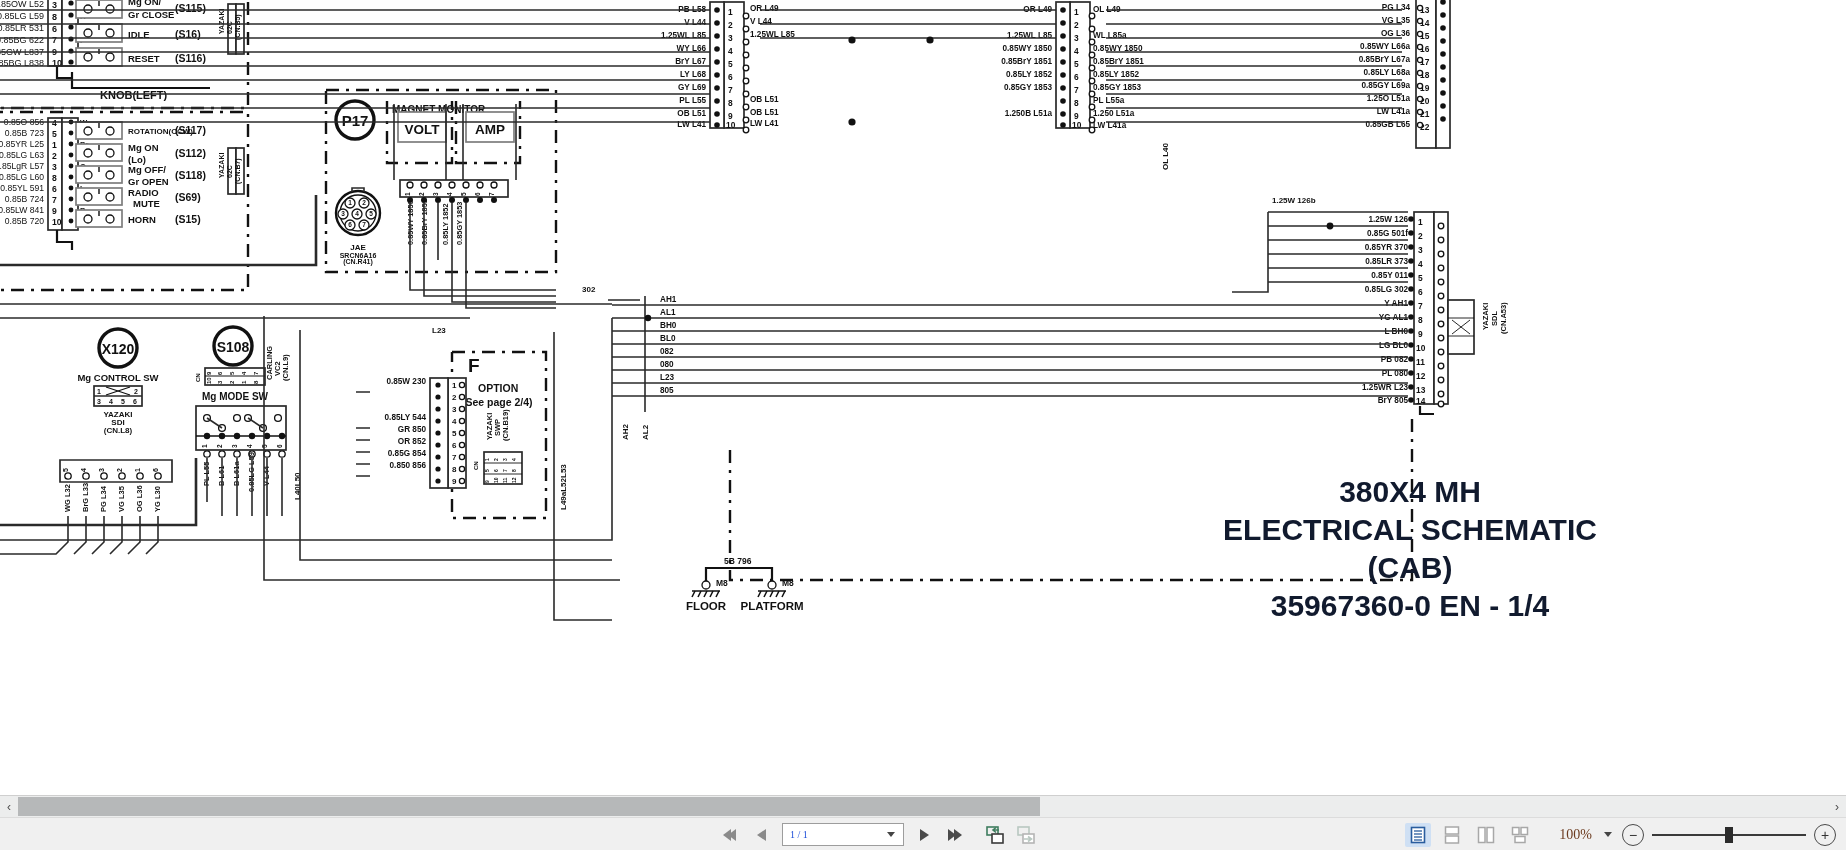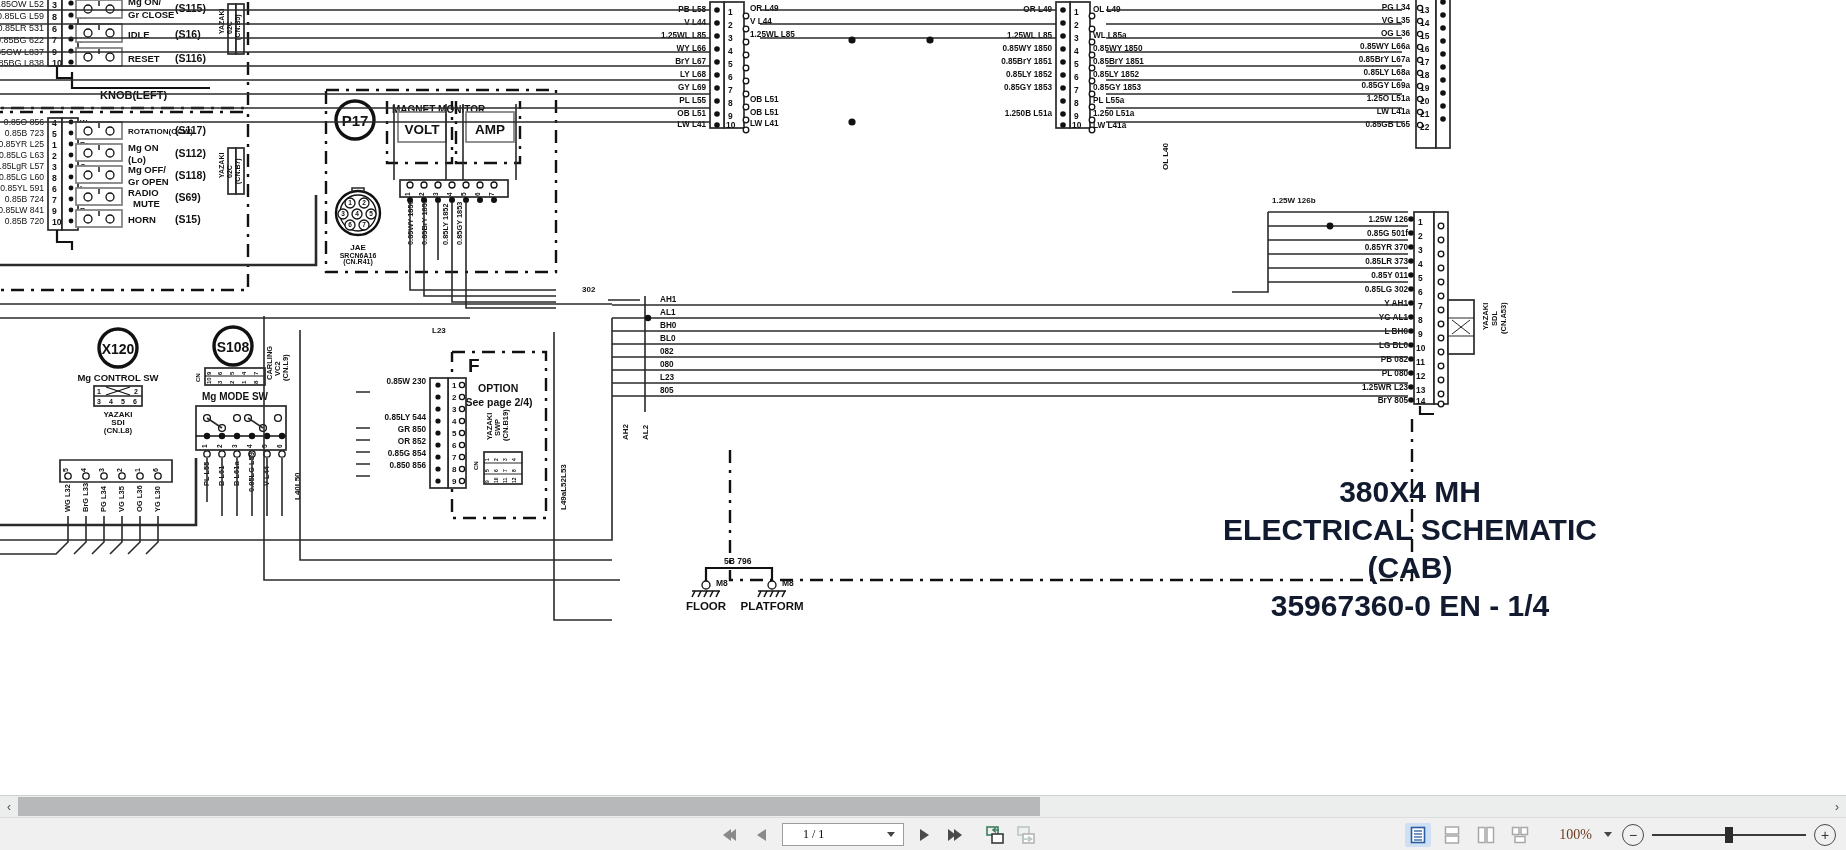--- a/index.html
+++ b/index.html
@@ -25,21 +25,21 @@
         border-top:1px solid #dcdcdc;display:flex;align-items:center;}
   .tb-left{width:720px;}
   .tb-center{display:flex;align-items:center;gap:9px;}
   .tb-right{margin-left:auto;display:flex;align-items:center;gap:8px;padding-right:10px;}
 
   .navbtn{width:22px;height:22px;display:flex;align-items:center;justify-content:center;cursor:pointer;}
   .navbtn svg{display:block;}
 
   #pagebox{position:relative;width:120px;height:21px;border:1px solid #9d9d9d;background:#fff;
       display:flex;align-items:center;}
-  #pagebox .val{padding-left:20px;font-size:12px;color:#000000;font-family:"Liberation Serif",serif;}
+  #pagebox .val{padding-left:7px;font-size:10px;color:#1d4ed8;font-family:"Liberation Serif",serif;}
   #pagebox .caret{position:absolute;right:8px;top:8px;width:0;height:0;
       border-left:4px solid transparent;border-right:4px solid transparent;border-top:5px solid #454545;}
 
   .viewbtn{width:26px;height:24px;display:flex;align-items:center;justify-content:center;cursor:pointer;border-radius:2px;}
   .viewbtn.active{background:#cfe0f4;}
 
   #zoomval{font-size:14px;color:#6b3a1e;font-family:"Liberation Serif",serif;margin:0 4px 0 18px;}
   .zcaret{width:0;height:0;border-left:4px solid transparent;border-right:4px solid transparent;
       border-top:5px solid #454545;margin-right:2px;}
   .circbtn{width:20px;height:20px;border:1.5px solid #4a4a4a;border-radius:50%;

